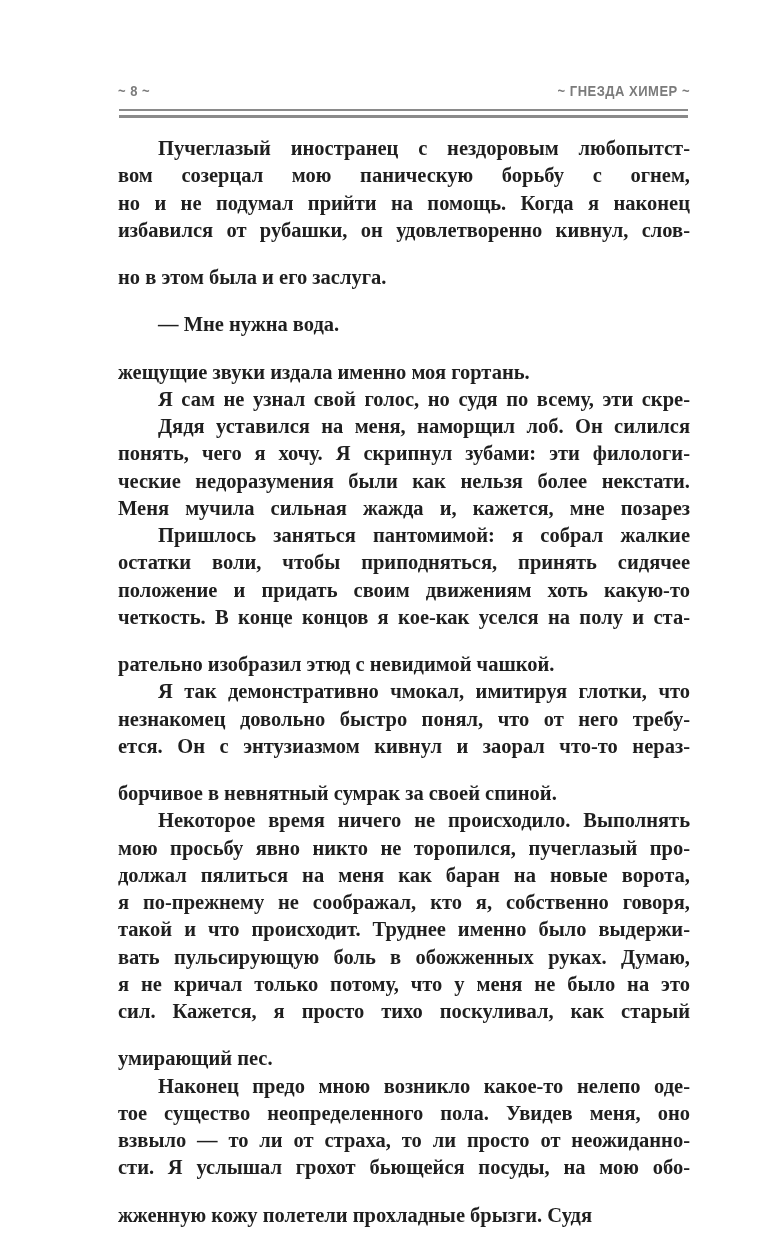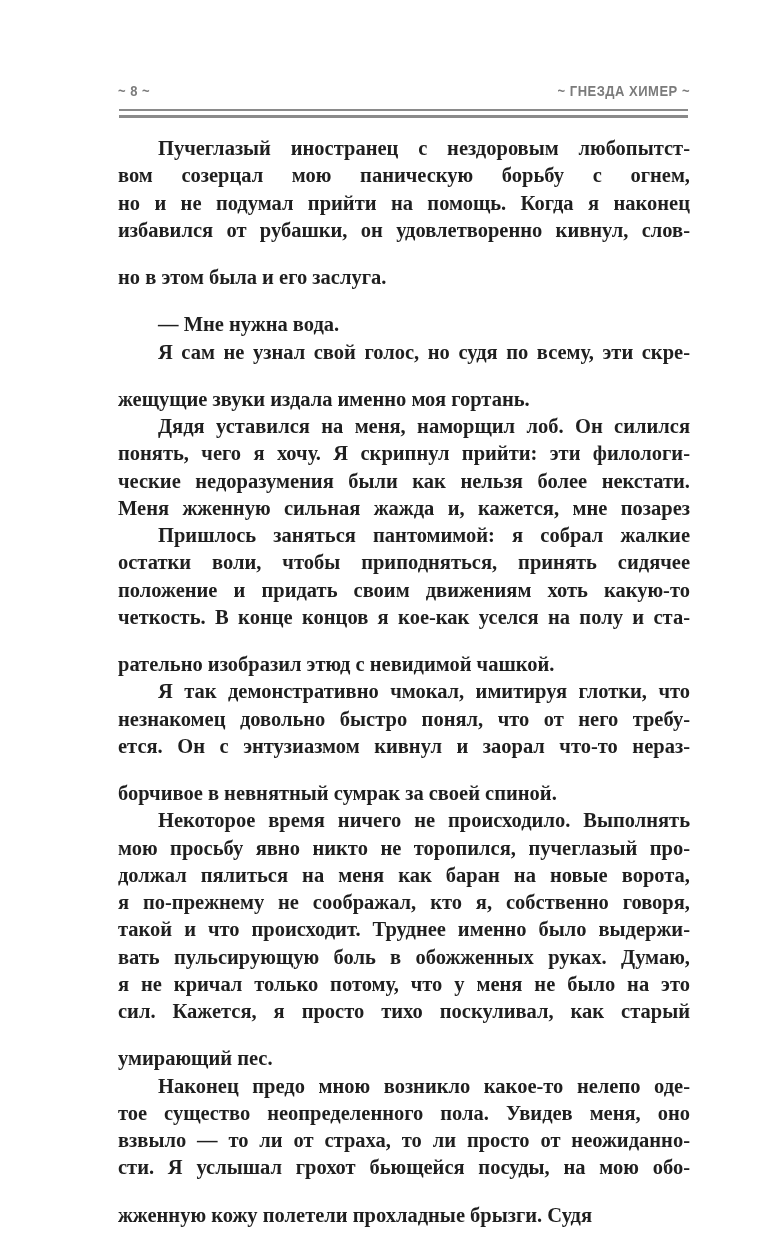--- a/index.html
+++ b/index.html
@@ -77,28 +77,28 @@
         <div class="line first">Пучеглазый иностранец с нездоровым любопытст-</div>
         <div class="line">вом созерцал мою паническую борьбу с огнем,</div>
         <div class="line">но и не подумал прийти на помощь. Когда я наконец</div>
         <div class="line">избавился от рубашки, он удовлетворенно кивнул, слов-</div>
         <div class="line last">но в этом была и его заслуга.</div>
       </div>
       <div class="para">
         <div class="line first last">— Мне нужна вода.</div>
       </div>
       <div class="para">
+        <div class="line last">жещущие звуки издала именно моя гортань.</div>
         <div class="line first">Я сам не узнал свой голос, но судя по всему, эти скре-</div>
-        <div class="line last">жещущие звуки издала именно моя гортань.</div>
       </div>
       <div class="para">
         <div class="line first">Дядя уставился на меня, наморщил лоб. Он силился</div>
-        <div class="line">понять, чего я хочу. Я скрипнул прийти: эти филологи-</div>
+        <div class="line">понять, чего я хочу. Я скрипнул зубами: эти филологи-</div>
         <div class="line">ческие недоразумения были как нельзя более некстати.</div>
-        <div class="line">Меня жженную сильная жажда и, кажется, мне позарез</div>
+        <div class="line">Меня мучила сильная жажда и, кажется, мне позарез</div>
       </div>
       <div class="para">
         <div class="line first">Пришлось заняться пантомимой: я собрал жалкие</div>
         <div class="line">остатки воли, чтобы приподняться, принять сидячее</div>
         <div class="line">положение и придать своим движениям хоть какую-то</div>
         <div class="line">четкость. В конце концов я кое-как уселся на полу и ста-</div>
         <div class="line last">рательно изобразил этюд с невидимой чашкой.</div>
       </div>
       <div class="para">
         <div class="line first">Я так демонстративно чмокал, имитируя глотки, что</div>

